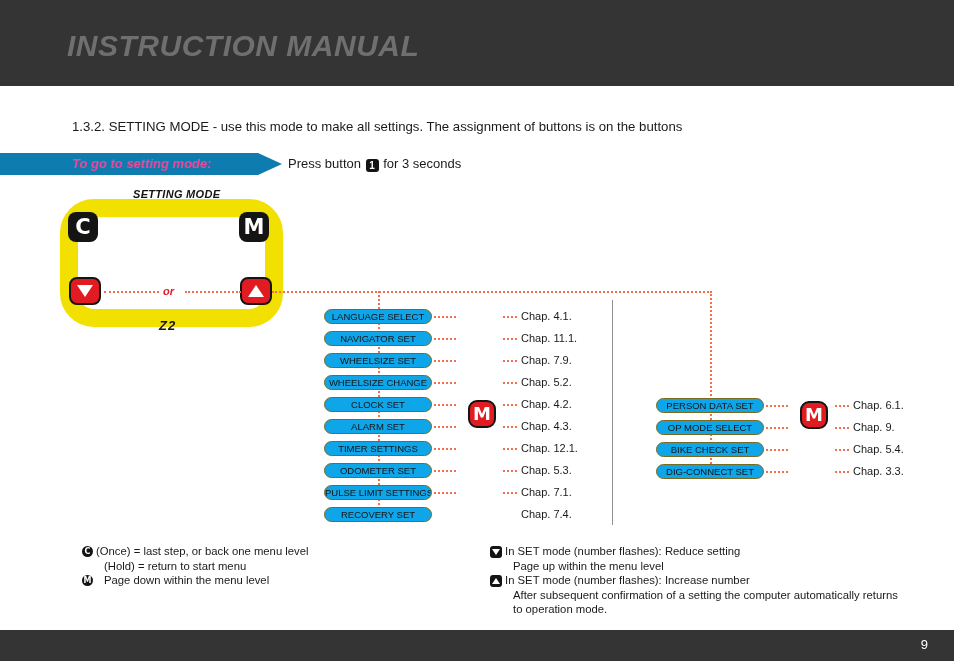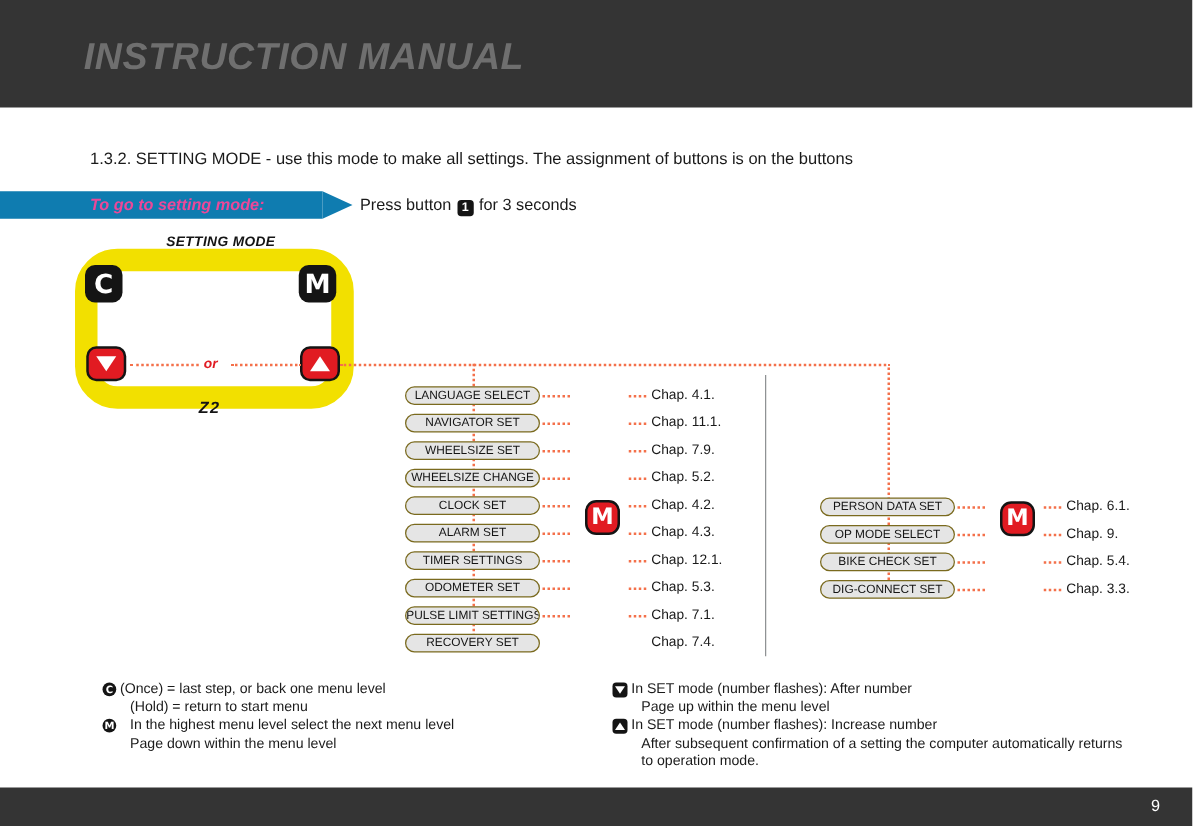--- a/index.html
+++ b/index.html
@@ -131,21 +131,21 @@
     border-left:2px dotted #f4704a;
   }
   .rule-v{
     position:absolute;width:1px;background:#8f9294;
   }
 
   
   .pill{
     position:absolute;
     width:108px;height:15px;
-    background:#e5e5e5;
+    background:#0ea5e9;
     border:1px solid #7a6a1e;
     border-radius:9px;
     box-sizing:border-box;
     text-align:center;
     font-size:9.5px;
     line-height:13px;
     color:#141414;
     white-space:nowrap;
     overflow:hidden;
   }
@@ -329,34 +329,33 @@
 
     <div class="mbadge" style="left:800px;top:401px;">M</div>
   </div>
 
   <div>
     <div class="gly" style="left:82px;top:546px;">C</div>
     <div class="gly" style="left:82px;top:575px;">M</div>
     <div class="legend legend-left">
       <div>(Once) = last step, or back one menu level</div>
       <div style="padding-left:8px;">(Hold) = return to start menu</div>
-      <div style="padding-left:8px;">In the highest menu level select the next menu level</div>
       <div style="padding-left:8px;">Page down within the menu level</div>
     </div>
   </div>
 
   <div>
     <div class="glyTri" style="left:490px;top:546px;">
         <i class="d"></i>
       </div>
     <div class="glyTri" style="left:490px;top:575px;">
         <i class="u"></i>
       </div>
     <div class="legend legend-right">
-      <div>In SET mode (number flashes): After number</div>
+      <div>In SET mode (number flashes): Reduce setting</div>
       <div style="padding-left:8px;">Page up within the menu level</div>
       <div>In SET mode (number flashes): Increase number</div>
       <div style="padding-left:8px;">After subsequent confirmation of a setting the computer automatically returns</div>
       <div style="padding-left:8px;">to operation mode.</div>
     </div>
   </div>
 
   <div class="footerbar"></div>
   <div class="pagenum">9</div>
 

